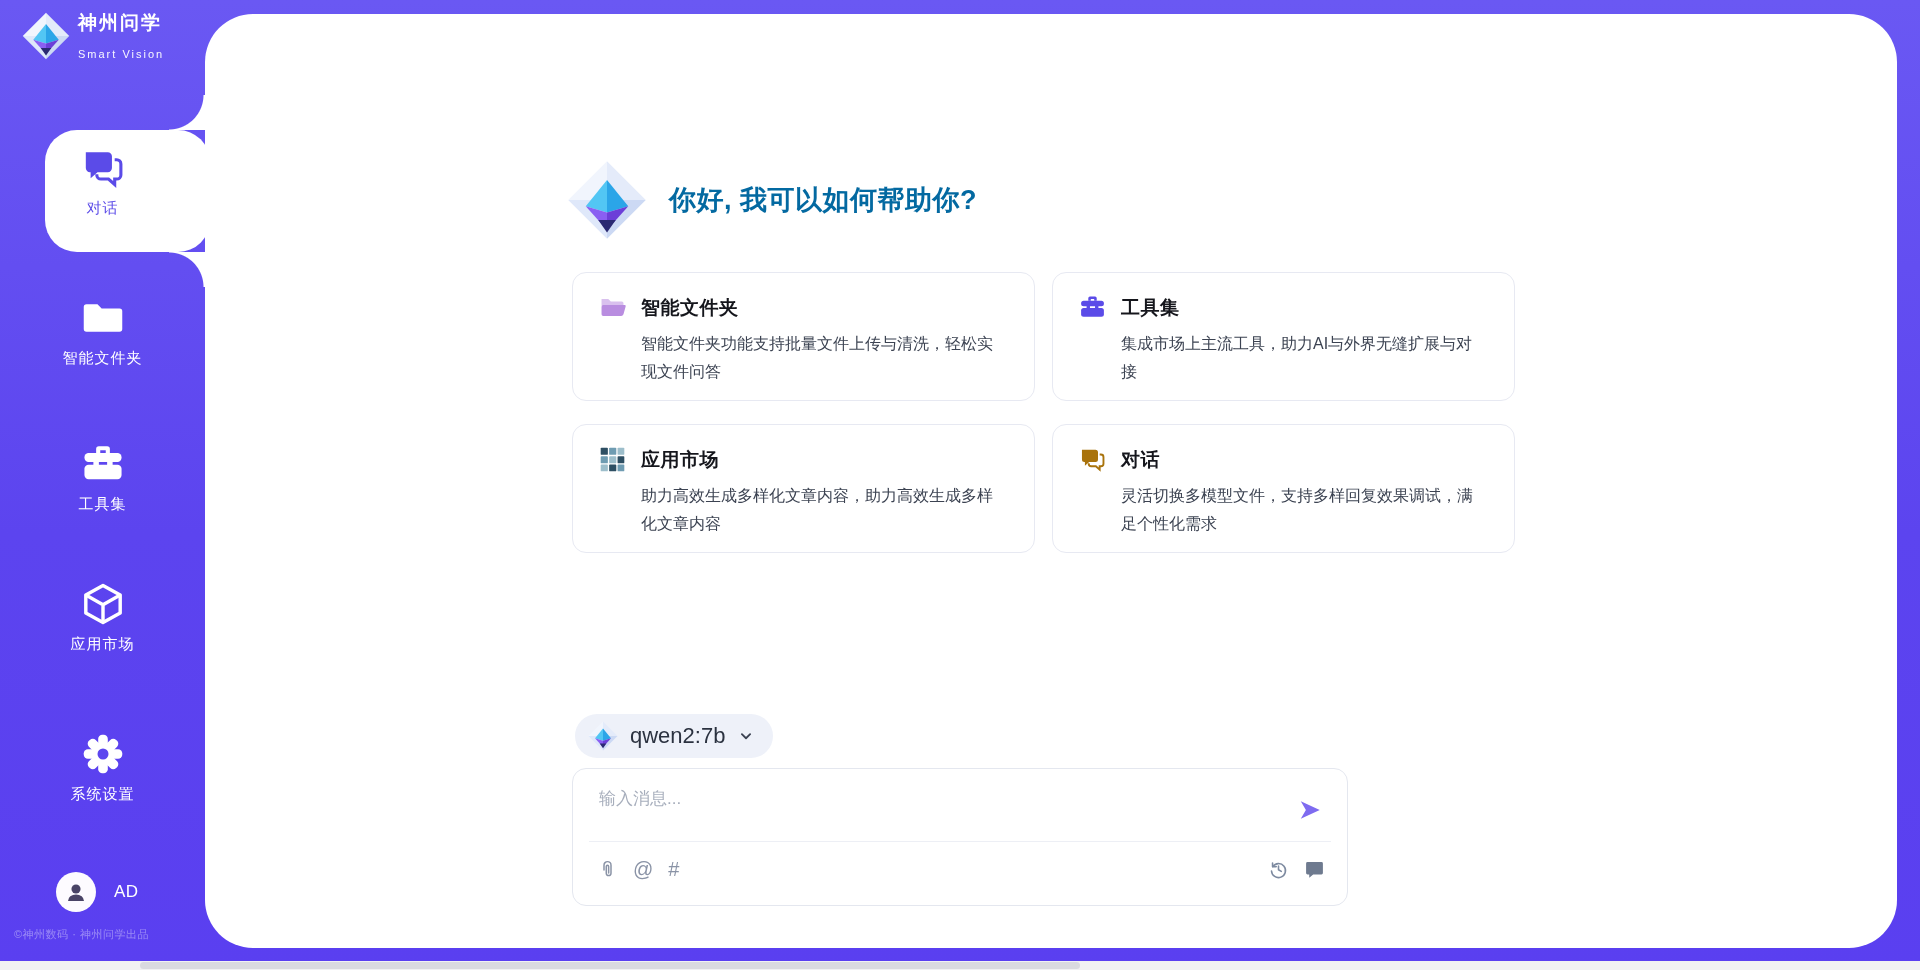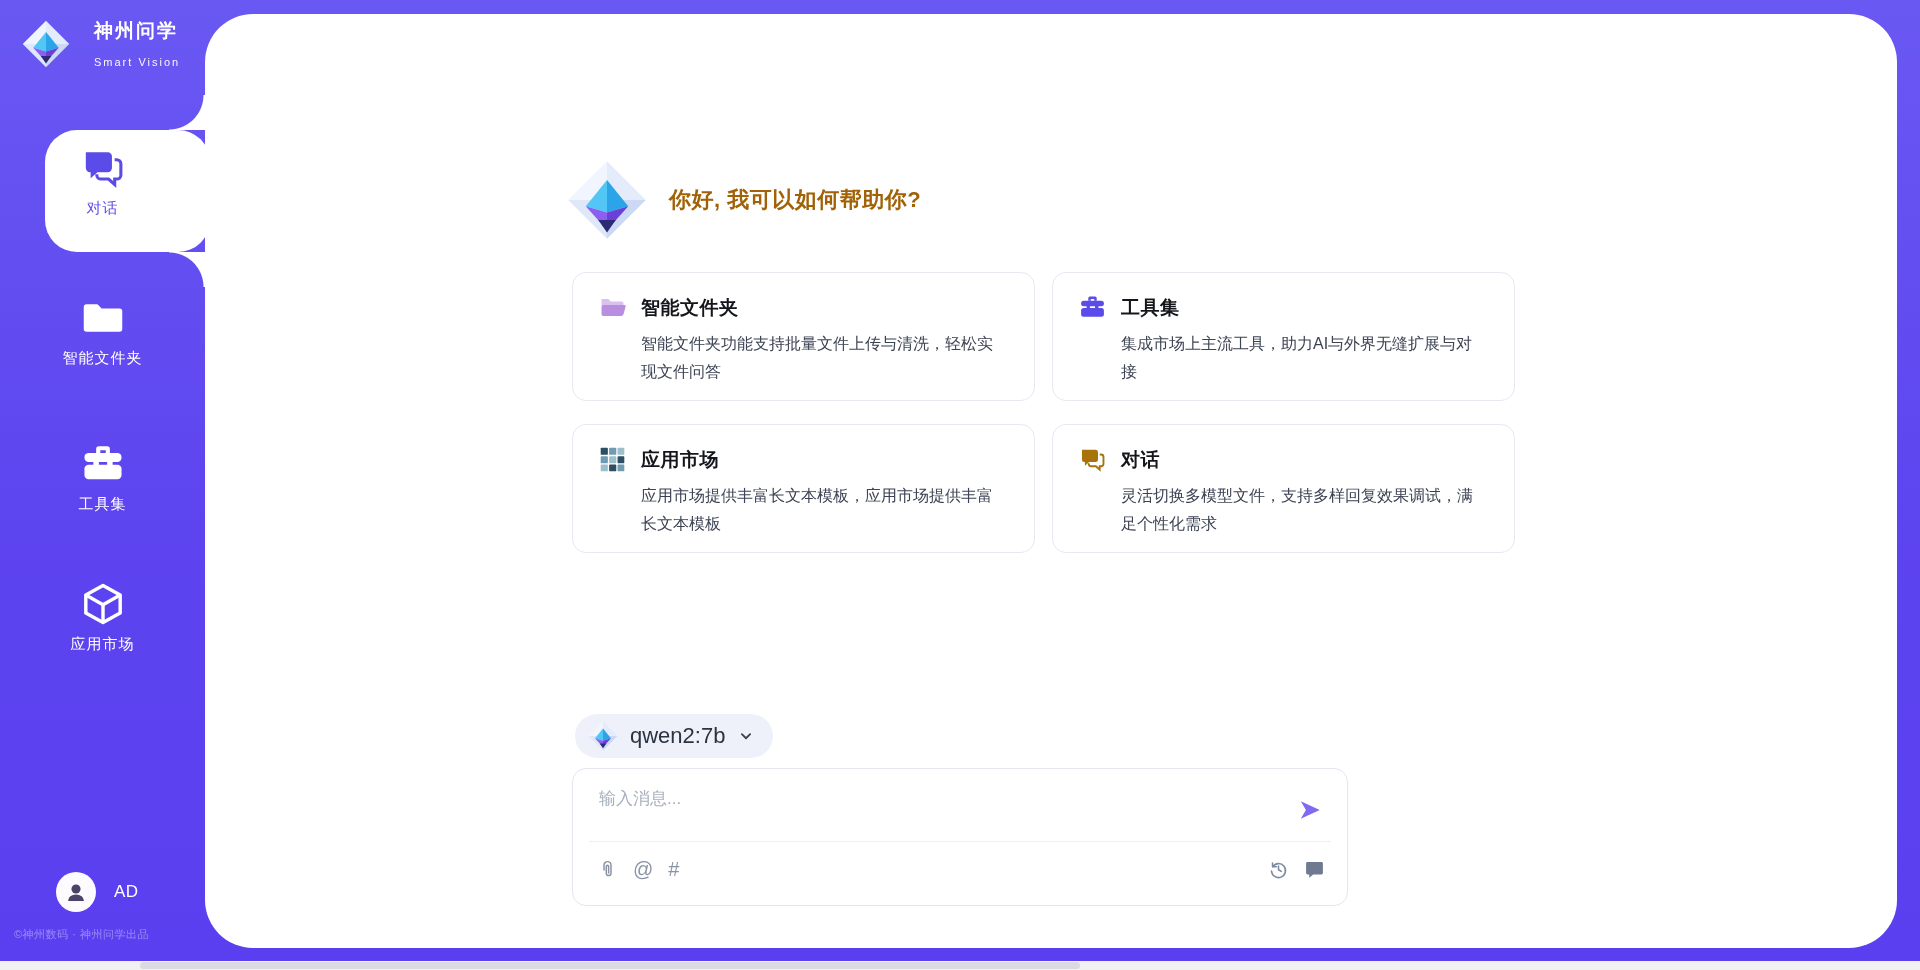--- a/index.html
+++ b/index.html
@@ -12,21 +12,21 @@
   button{border:none;background:none;padding:0;font-family:inherit;cursor:pointer;}
 
   
   .main{
     position:absolute;left:205px;top:14px;width:1692px;height:934px;
     background:#fff;border-radius:48px;z-index:0;
   }
 
   
   .sidebar{position:absolute;left:0;top:0;width:205px;height:970px;z-index:2;}
-  .brand{position:absolute;left:22px;top:20px;display:flex;align-items:center;gap:16px;}
+  .brand{position:absolute;left:22px;top:12px;display:flex;align-items:center;}
   .brand .gem{width:48px;height:48px;}
   .brand-text{margin-left:8px;color:#fff;}
   .brand-name{font-size:19px;font-weight:bold;letter-spacing:2px;line-height:1.15;}
   .brand-sub{font-size:11px;letter-spacing:2px;margin-top:14px;opacity:.95;}
 
   .tab-blob{
     position:absolute;left:45px;top:130px;width:165px;height:122px;
     background:#fff;border-radius:32px;z-index:1;
   }
   .tab-blob::before{
@@ -46,21 +46,21 @@
 
   .user-row{position:absolute;left:56px;top:872px;display:flex;align-items:center;z-index:2;cursor:pointer;}
   .avatar{width:40px;height:40px;border-radius:50%;background:#fdfbff;display:flex;align-items:center;justify-content:center;}
   .avatar svg{width:26px;height:26px;color:#4a4466;}
   .user-name{margin-left:18px;color:#fff;font-size:17px;letter-spacing:.5px;}
   .copyright{position:absolute;left:14px;top:927px;color:rgba(255,255,255,.38);font-size:11px;letter-spacing:.5px;z-index:2;}
 
   
   .greeting{position:absolute;left:362px;top:146px;display:flex;align-items:center;}
   .greeting .gem{width:80px;height:80px;}
-  .greeting h1{margin:0 0 0 22px;font-size:22px;color:#a16207;letter-spacing:.5px;}
+  .greeting h1{margin:0 0 0 22px;font-size:27px;color:#0369a1;letter-spacing:.5px;}
 
   
   .cards{position:absolute;left:367px;top:258px;width:944px;display:grid;grid-template-columns:463px 463px;gap:23px 17px;}
   .card{
     box-sizing:border-box;height:129px;background:#fff;border:1px solid #e7e9f2;border-radius:14px;
     padding:21px 26px;overflow:hidden;cursor:pointer;
   }
   .card-head{display:flex;align-items:center;gap:15px;}
   .card-icon svg{width:27px;height:27px;}
   .card-title{font-size:19px;font-weight:bold;color:#15161c;letter-spacing:.5px;}
@@ -224,21 +224,21 @@
 
       <div class="card">
         <div class="card-head">
           <span class="card-icon">
             <svg>
                 <use href="#grid-ic" xlink:href="#grid-ic"></use>
               </svg>
           </span>
           <span class="card-title">应用市场</span>
         </div>
-        <div class="card-desc">应用市场提供丰富长文本模板，应用市场提供丰富长文本模板</div>
+        <div class="card-desc">助力高效生成多样化文章内容，助力高效生成多样化文章内容</div>
       </div>
 
       <div class="card">
         <div class="card-head">
           <span class="card-icon" style="color:var(--card-chat-icon,#a9730c)">
             <svg>
                 <use href="#chat-ic" xlink:href="#chat-ic"></use>
               </svg>
           </span>
           <span class="card-title">对话</span>
@@ -337,20 +337,28 @@
 
     <div class="nav-item" style="top:582px">
       <span class="nav-icon">
         <svg>
             <use href="#cube-ic" xlink:href="#cube-ic"></use>
           </svg>
       </span>
       <div class="nav-label">应用市场</div>
     </div>
 
+    <div class="nav-item" style="top:732px">
+      <span class="nav-icon">
+        <svg>
+            <use href="#gear-ic" xlink:href="#gear-ic"></use>
+          </svg>
+      </span>
+      <div class="nav-label">系统设置</div>
+    </div>
 
     <div class="user-row">
       <span class="avatar">
         <svg>
             <use href="#user-ic" xlink:href="#user-ic"></use>
           </svg>
       </span>
       <span class="user-name">AD</span>
     </div>
 

